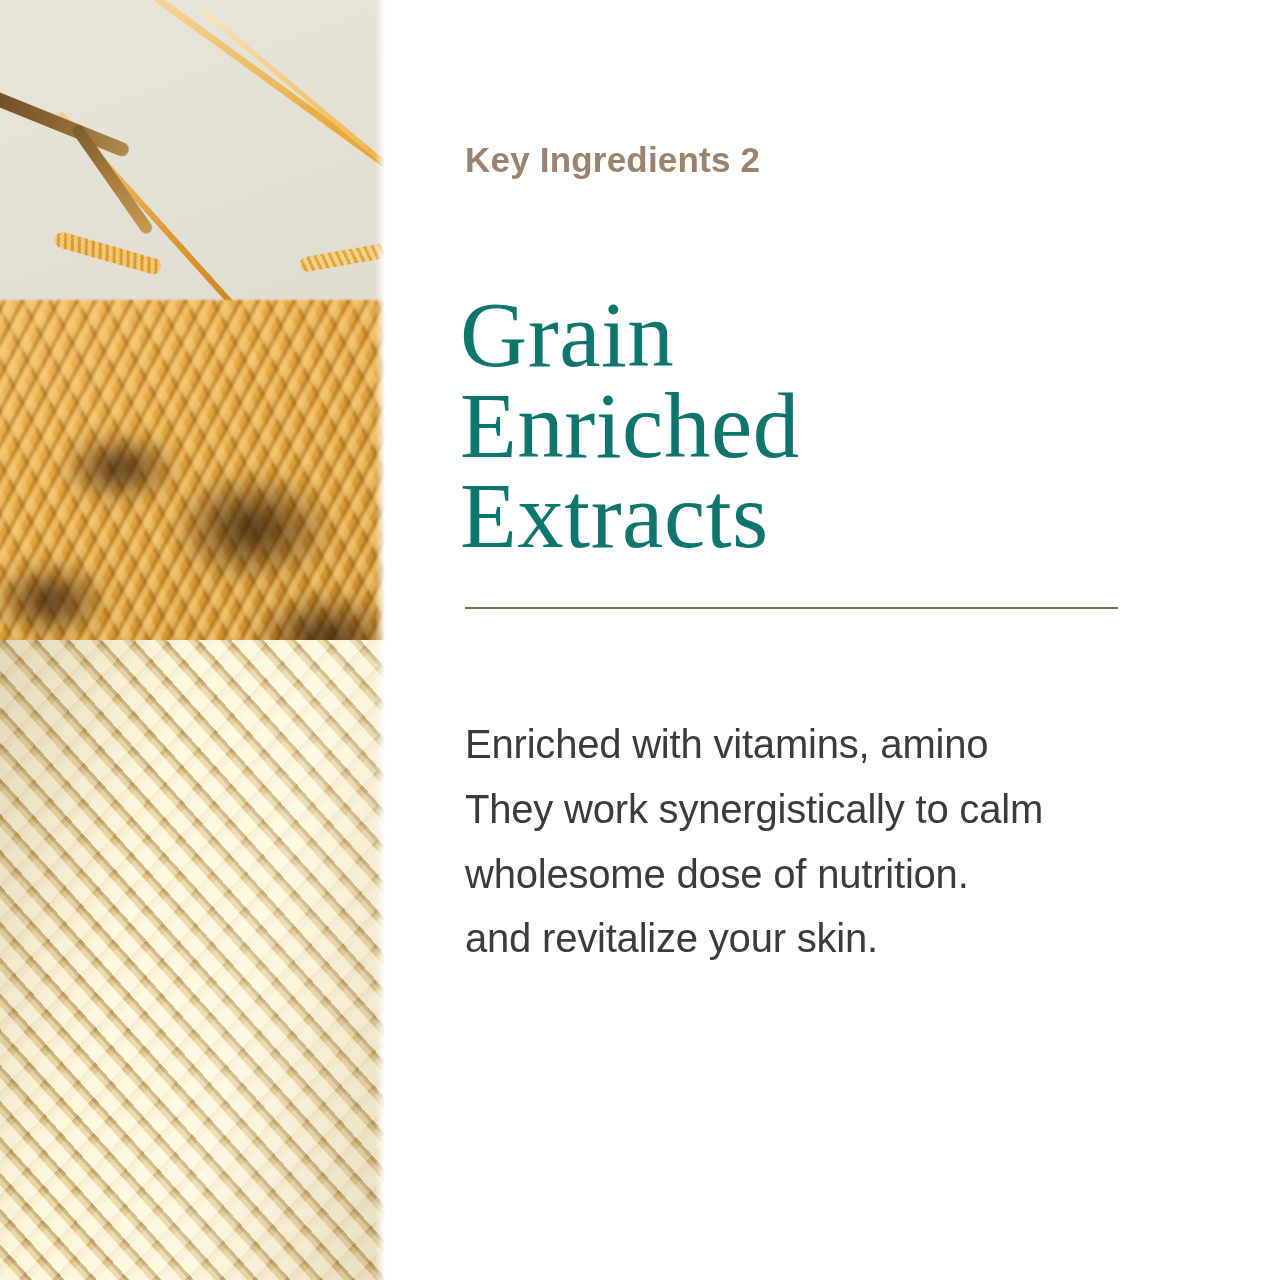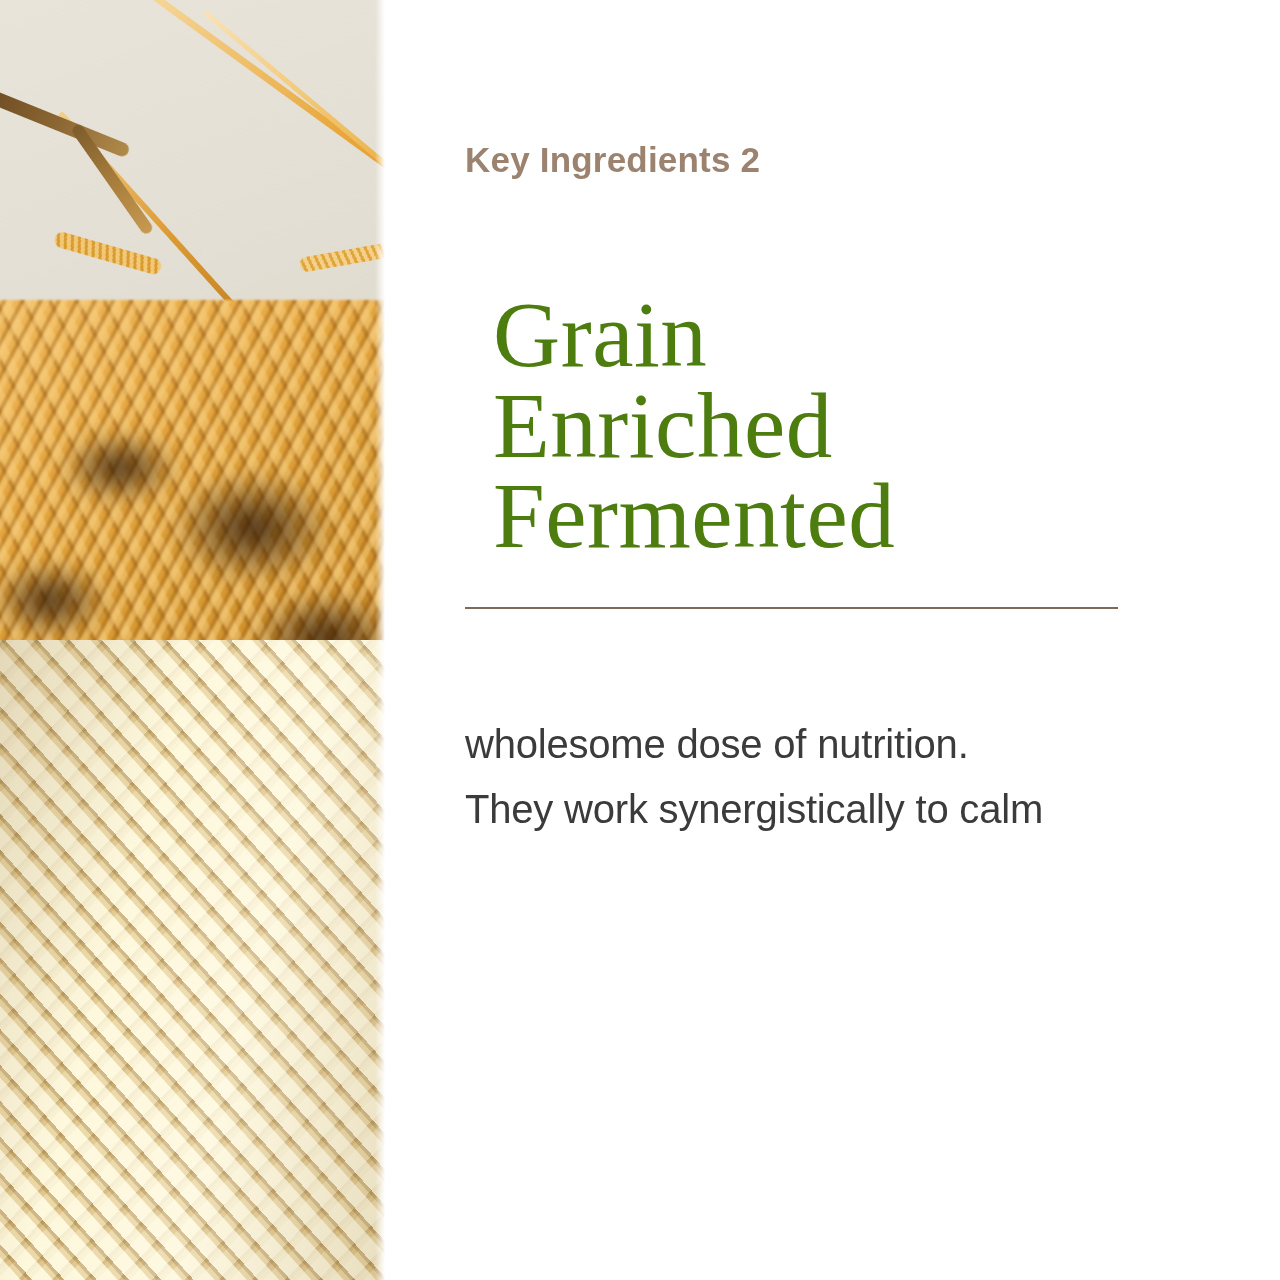--- a/index.html
+++ b/index.html
@@ -76,21 +76,21 @@
   
   .content{position:absolute;left:465px;top:0;width:700px;height:1280px;}
 
   .eyebrow{position:absolute;top:140px;left:0;
     font-size:35px;font-weight:bold;letter-spacing:.2px;
     color:#9b8370;white-space:nowrap;}
 
   .headline{position:absolute;top:228px;left:-5px;width:720px;
     font-family:"Liberation Serif", serif;
     font-size:93px;line-height:0.97;font-weight:normal;
-    color:#4d7c0f;letter-spacing:0.5px;margin-left:33px;}
+    color:#0f766e;letter-spacing:0.5px;}
   .headline .hl-line{display:block;}
 
   .divider{position:absolute;top:607px;left:0;width:653px;height:2px;
            background:#7d6a5a;}
 
   .body-copy{position:absolute;top:672px;left:0;width:790px;
     font-size:40px;line-height:1.62;color:#3b3b3b;
     font-stretch:semi-condensed;letter-spacing:-0.2px;}
   .body-copy .bc-line{display:block;white-space:nowrap;}
 </style>
@@ -139,24 +139,26 @@
     <div class="photo-edge"></div>
   </div>
 
   <div class="content">
 
     <div class="eyebrow">Key Ingredients 2</div>
 
     <h1 class="headline">
       <span class="hl-line">Grain</span>
       <span class="hl-line">Enriched</span>
-      <span class="hl-line">Fermented</span>
+      <span class="hl-line">Extracts</span>
     </h1>
 
     <div class="divider"></div>
 
     <p class="body-copy">
+      <span class="bc-line">Enriched with vitamins, amino</span>
+      <span class="bc-line">They work synergistically to calm</span>
       <span class="bc-line">wholesome dose of nutrition.</span>
-      <span class="bc-line">They work synergistically to calm</span>
+      <span class="bc-line">and revitalize your skin.</span>
     </p>
 
   </div>
 </div>
 
 </body></html>

